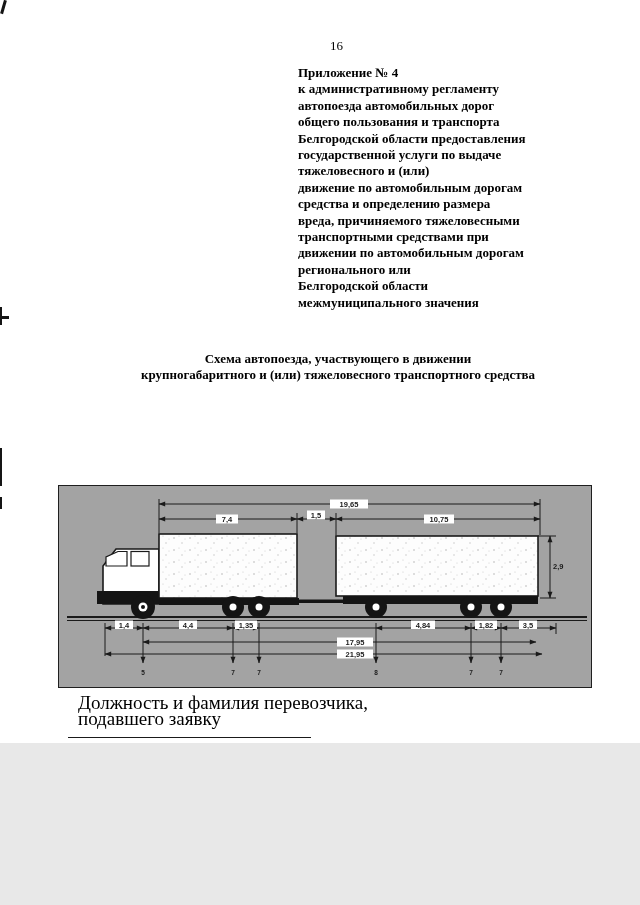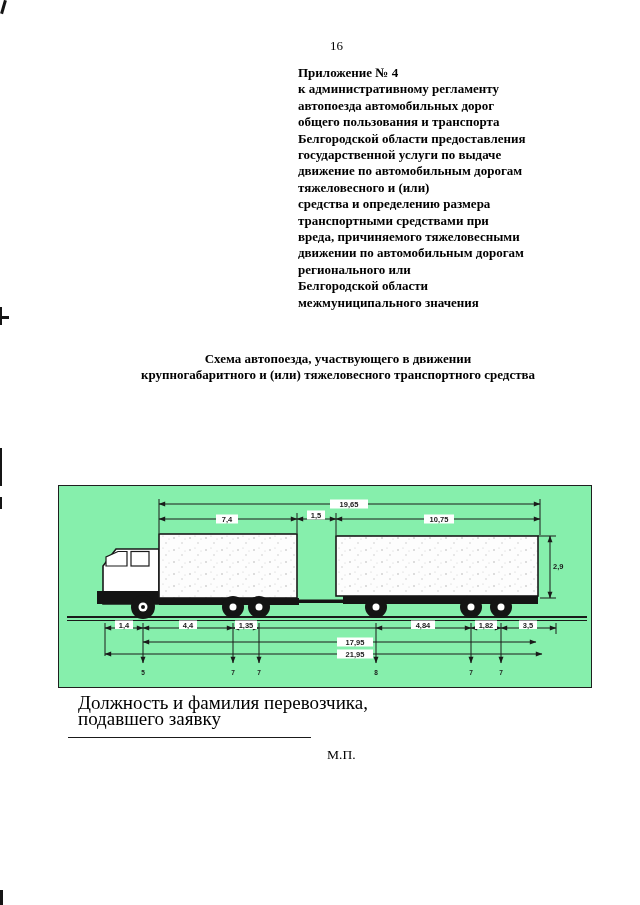--- a/index.html
+++ b/index.html
@@ -1,32 +1,32 @@
 <!DOCTYPE html>
 <html><head>
 <meta charset="utf-8">
 <style>
   html,body{margin:0;padding:0;background:#e8e8e8;}
   .page{
-    position:relative;width:640px;height:905px;background:#ffffff;
+    position:relative;width:640px;height:743px;background:#ffffff;
     overflow:hidden;font-family:"Liberation Serif",serif;color:#000;
   }
   .artifact{position:absolute;background:#151515;}
   .pagenum{position:absolute;left:330px;top:38px;font-size:13px;}
   .appendix{
     position:absolute;left:298px;top:65px;width:336px;
     font-weight:bold;font-size:13px;line-height:16.4px;
   }
   .subtitle{
     position:absolute;left:30px;top:351px;width:616px;
     text-align:center;font-weight:bold;font-size:13px;line-height:16px;
   }
   .diagram-box{
     position:absolute;left:58px;top:485px;width:534px;height:203px;
-    border:1.3px solid #1f1f1f;box-sizing:border-box;background:#86efac;
+    border:1.3px solid #1f1f1f;box-sizing:border-box;background:#a3a3a3;
   }
   .diagram-box svg{display:block;}
   .footer-label{position:absolute;left:78px;top:695px;font-size:19px;line-height:15.5px;}
   .sign-line{position:absolute;left:68px;top:737px;width:243px;border-top:1.5px solid #1a1a1a;}
   .stamp{position:absolute;left:327px;top:739px;font-size:13.5px;margin-top:8px;}
   svg text{
     font-family:"Liberation Sans",sans-serif;font-weight:bold;
     fill:#1a1a1a;
   }
   .dimtxt{font-size:7.5px;}
@@ -46,25 +46,25 @@
 
   <div class="pagenum">16</div>
 
   <div class="appendix">
     <div>Приложение № 4</div>
     <div>к административному регламенту</div>
     <div>автопоезда автомобильных дорог</div>
     <div>общего пользования и транспорта</div>
     <div>Белгородской области предоставления</div>
     <div>государственной услуги по выдаче</div>
+    <div>тяжеловесного и (или)</div>
     <div>движение по автомобильным дорогам</div>
-    <div>тяжеловесного и (или)</div>
     <div>средства и определению размера</div>
+    <div>вреда, причиняемого тяжеловесными</div>
     <div>транспортными средствами при</div>
-    <div>вреда, причиняемого тяжеловесными</div>
     <div>движении по автомобильным дорогам</div>
     <div>регионального или</div>
     <div>Белгородской области</div>
     <div>межмуниципального значения</div>
   </div>
 
   <div class="subtitle">
     <div>Схема автопоезда, участвующего в движении</div>
     <div>крупногабаритного и (или) тяжеловесного транспортного средства</div>
   </div>

